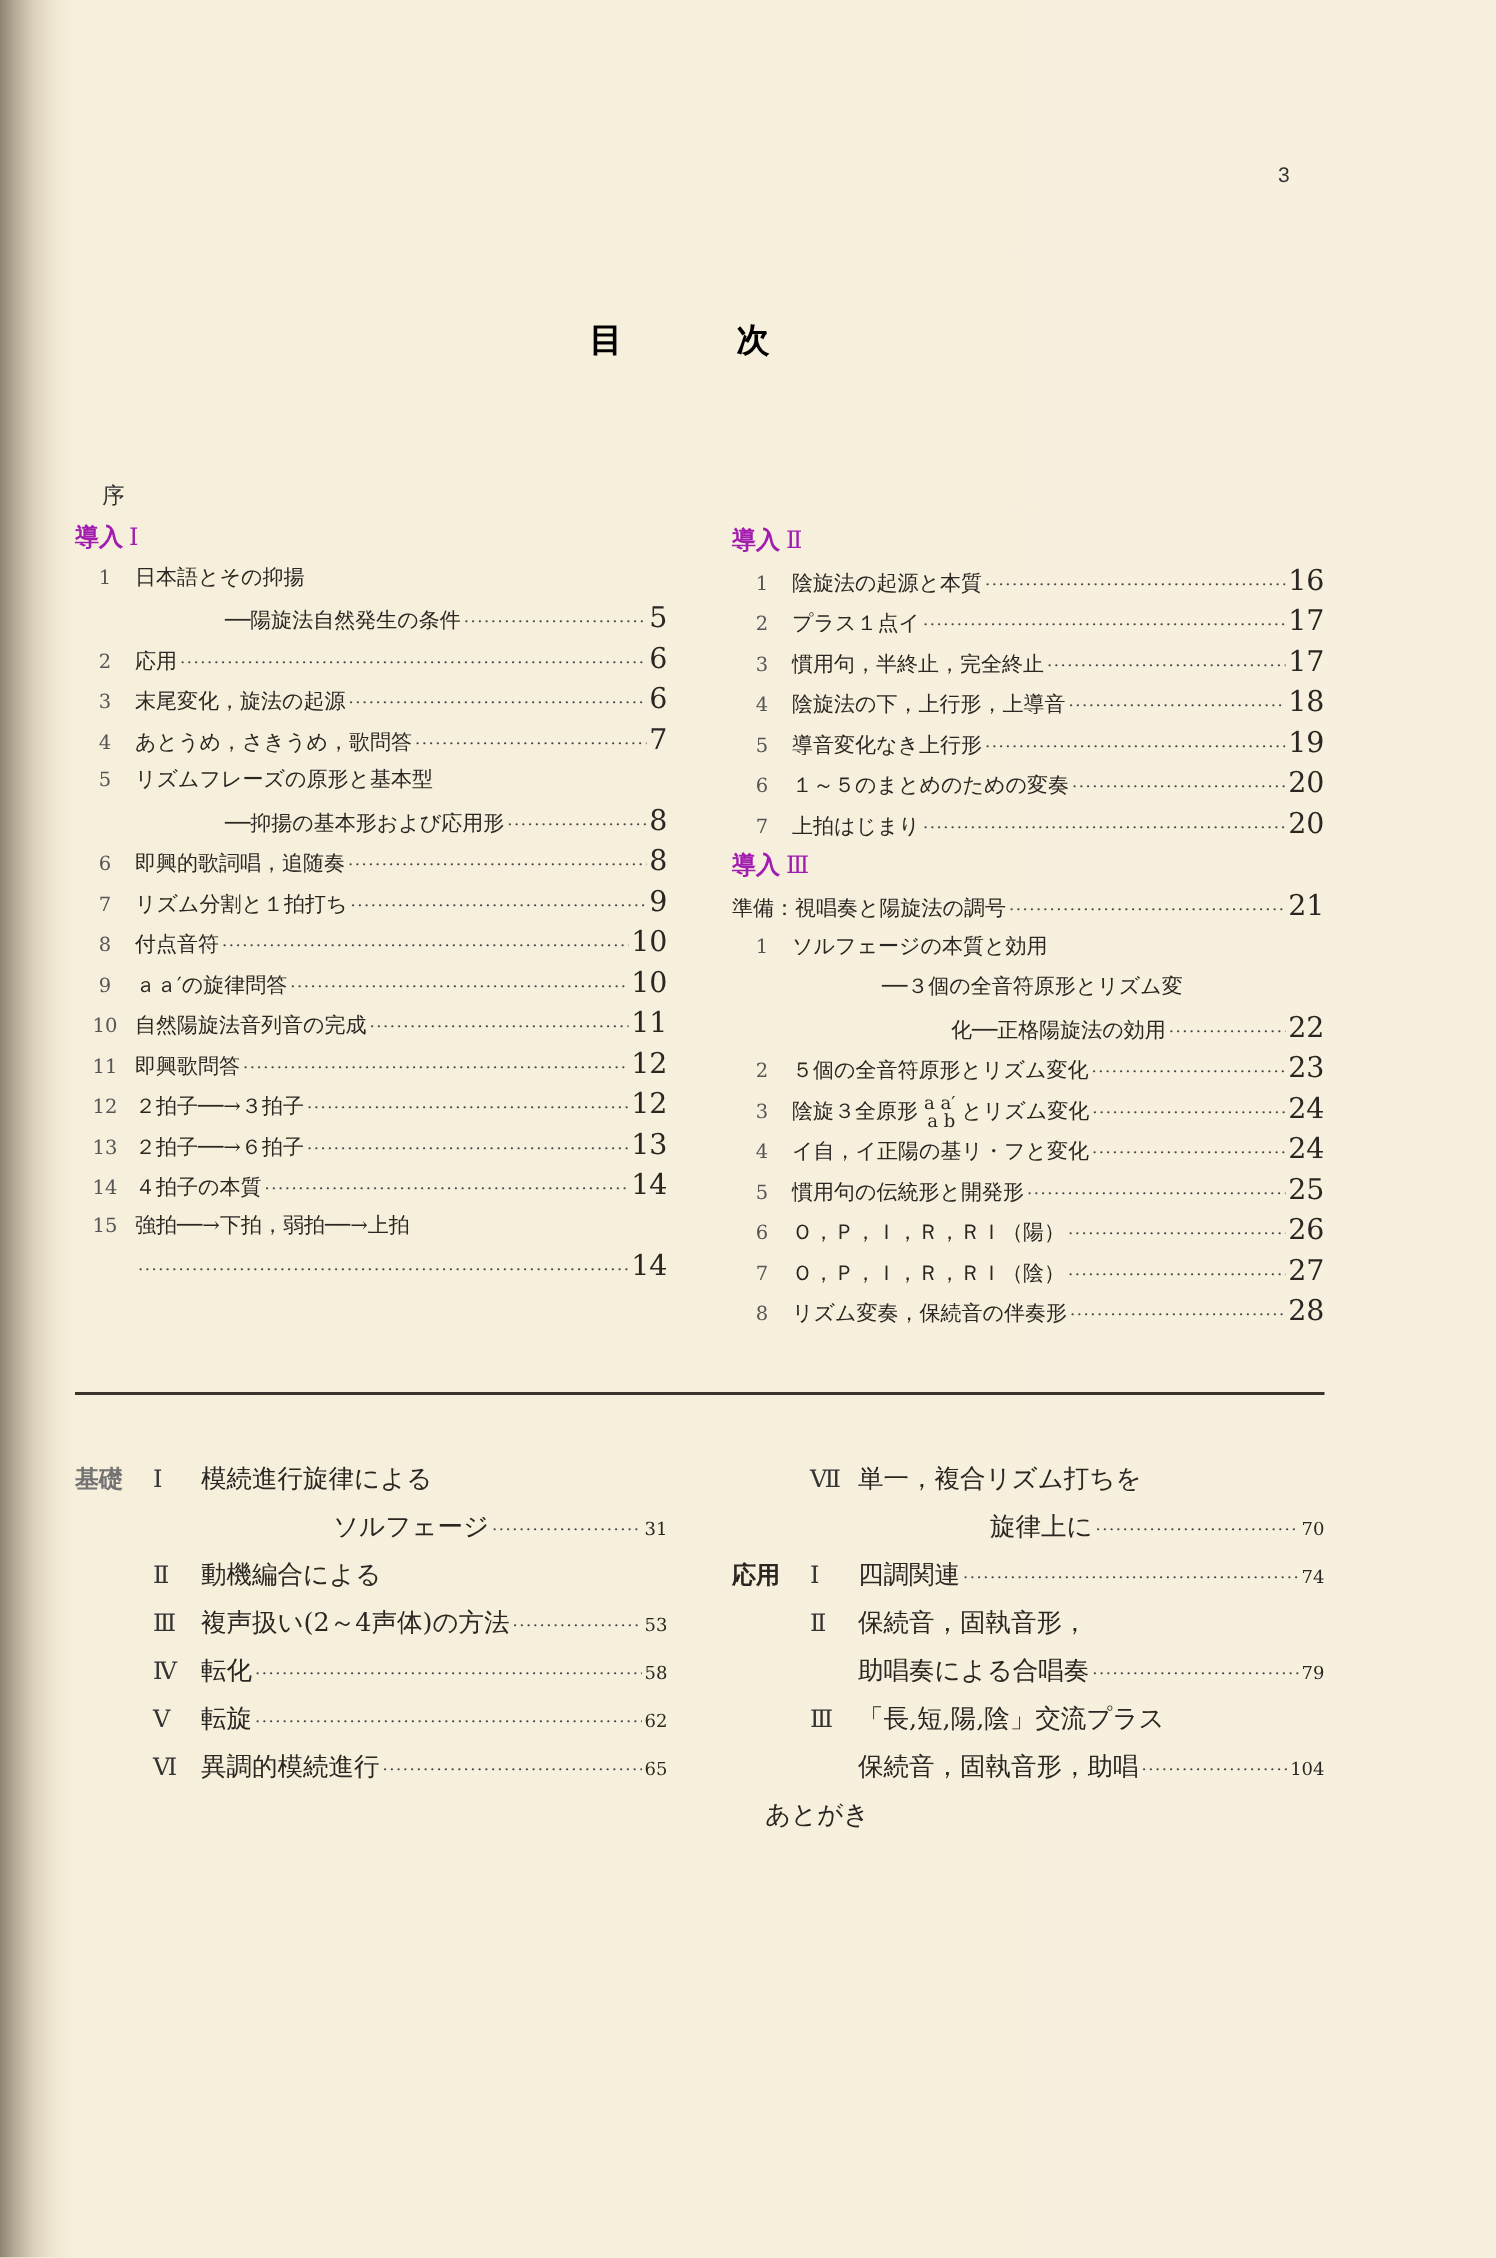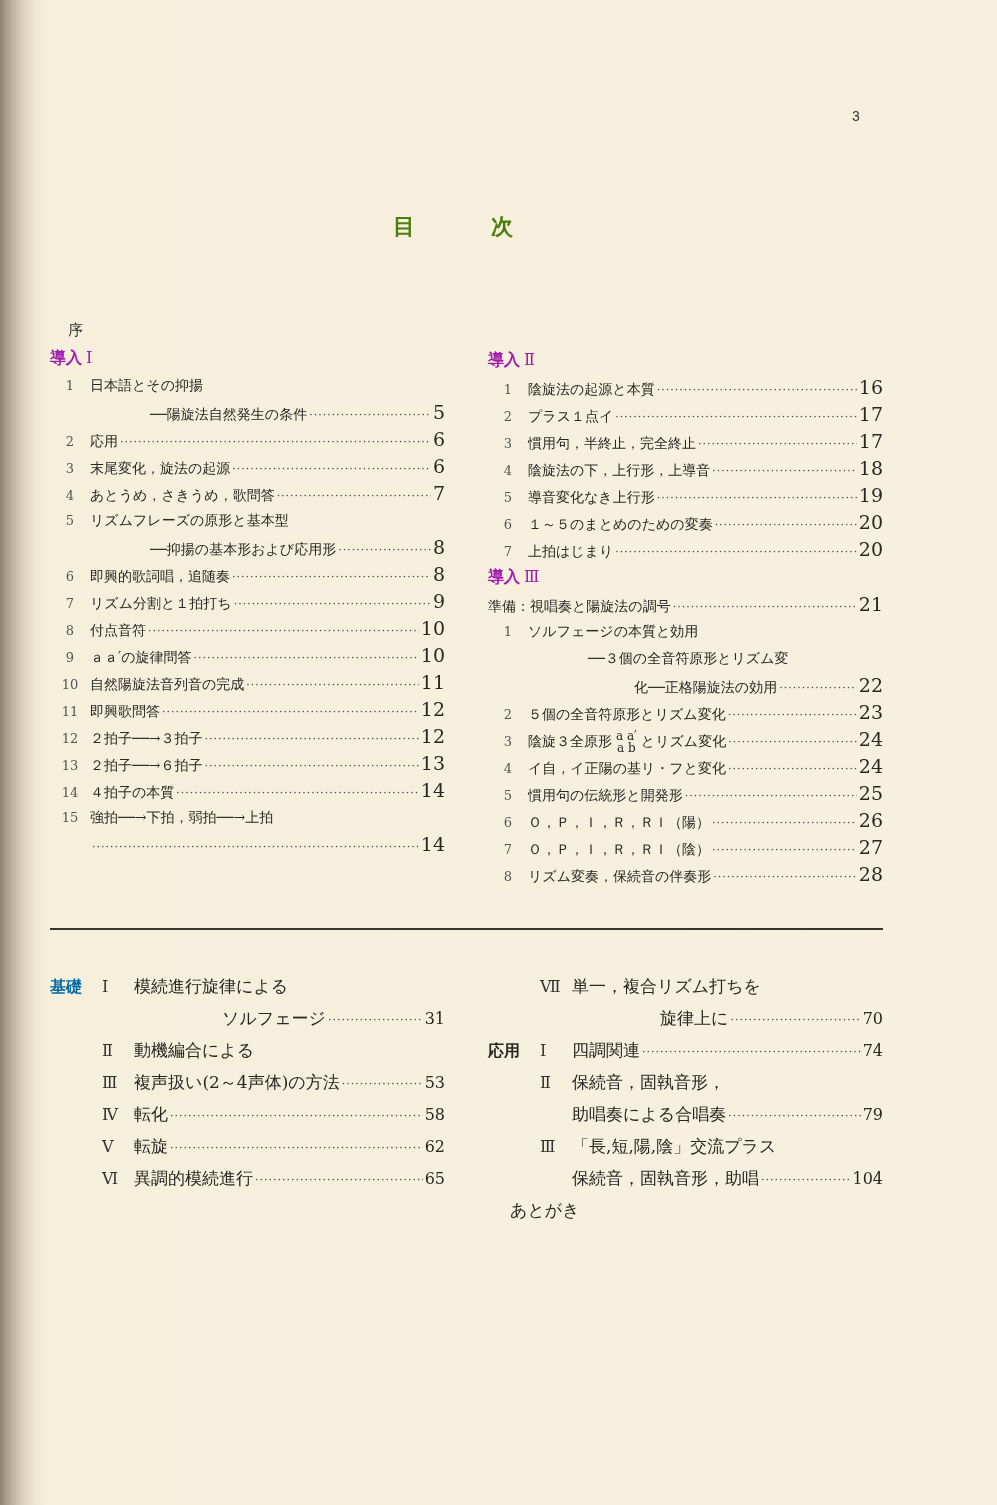--- a/index.html
+++ b/index.html
@@ -13,21 +13,21 @@
     position:absolute; inset:0;
     background:
       linear-gradient(to right, #8e8272 0px, #b7ab98 10px, #d9cfbb 22px, #eee5d0 34px, #f6efdc 48px, #f7f0de 100%);
   }
   .page-number {
     position:absolute; left:852px; top:108px; font-size:14px;
     font-family:"Liberation Sans", sans-serif; color:#333;
   }
   .page-title {
     position:absolute; left:393px; top:212px; font-size:22px; font-weight:bold;
-    font-family:"DejaVu Sans", sans-serif; color:#4d7c0f; letter-spacing:0;
+    font-family:"DejaVu Sans", sans-serif; color:#000000; letter-spacing:0;
   }
   .page-title span { display:inline-block; }
   .page-title .t2 { margin-left:76px; }
 
   .toc-col { position:absolute; font-size:14px; }
   .toc-col.left  { left:50px;  top:316px; width:395px; }
   .toc-col.right { left:488px; top:346px; width:395px; }
 
   .preface { font-size:15px; margin-left:18px; height:28px; line-height:28px; color:#333; }
   .sec-head {
@@ -42,41 +42,41 @@
   .entry .title { white-space:nowrap; flex:none; }
   .entry .dots {
     flex:1; overflow:hidden; white-space:nowrap; margin:0 2px; color:#444;
     letter-spacing:1px; font-size:11px;
   }
   .entry .dots::before { content:"··································································································"; }
   .entry .page { flex:none; text-align:right; font-size:19px; }
   .entry.cont .title { padding-left:60px; }
   .entry.cont2 .title { padding-left:106px; }
 
-  .stack { display:inline-block; vertical-align:middle; line-height:12px; font-size:12px; text-align:center; margin:0 4px; }
+  .stack { display:inline-block; vertical-align:middle; line-height:12px; font-size:12px; text-align:right; margin:0 4px; }
   .stack span { display:block; }
 
   .rule {
     position:absolute; left:50px; top:928px; width:833px; height:2px; background:#3a342c;
   }
 
   .basic-col { position:absolute; font-size:17px; font-family:"DejaVu Serif", serif; }
   .basic-col.left  { left:50px;  top:970px; width:395px; }
   .basic-col.right { left:488px; top:970px; width:395px; }
   .b-entry { display:flex; align-items:baseline; height:32px; line-height:32px; }
   .b-entry .label { width:52px; font-family:"DejaVu Sans", sans-serif; font-weight:bold; font-size:16px; flex:none; }
   .b-entry .roman { width:32px; flex:none; text-align:left; color:#333; font-size:16px; }
   .b-entry .title { white-space:nowrap; flex:none; }
   .b-entry .dots { flex:1; overflow:hidden; white-space:nowrap; margin:0 2px; font-size:11px; letter-spacing:1px; color:#444; }
   .b-entry .dots::before { content:"·························································································"; }
-  .b-entry .page { flex:none; font-size:16px; }
+  .b-entry .page { flex:none; font-size:12px; }
   .b-entry.cont .label { width:84px; }
   .b-entry.cont-far .label { width:172px; }
   .b-entry.afterword { padding-left:22px;align-items:center; }
-  .faded-label { color:#0369a1; filter:blur(0.4px); }
+  .faded-label { color:#737373; filter:blur(0.4px); }
 </style>
 </head>
 <body>
 
 <div class="page-bg"></div>
 
 <div class="page-number">3</div>
 
 <div class="page-title">
   <span>目</span><span class="t2">次</span>

